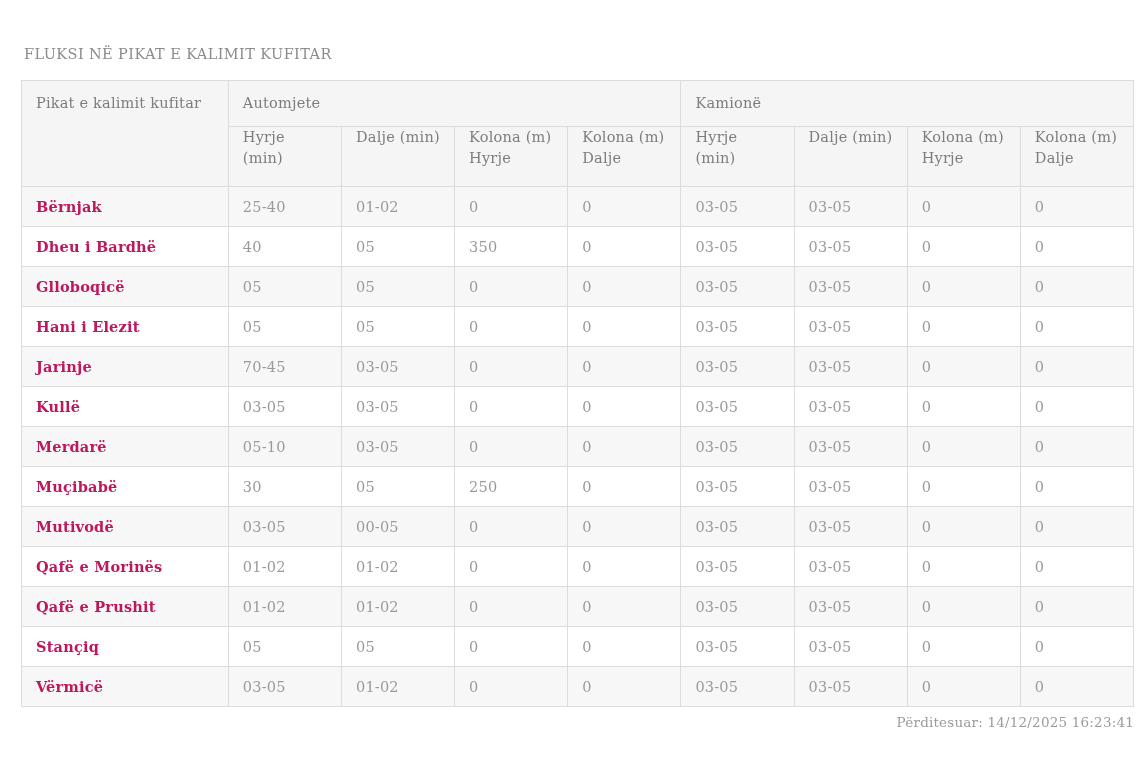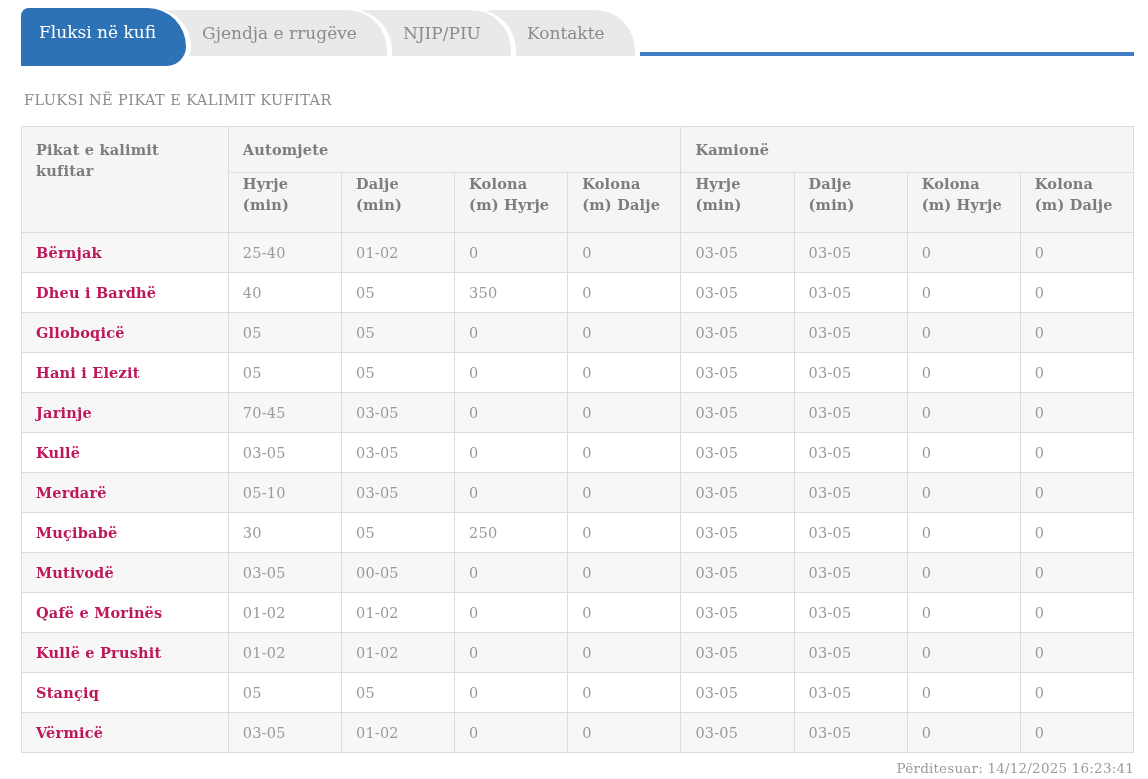--- a/index.html
+++ b/index.html
@@ -71,21 +71,21 @@
   table.flux col.c-name  { width: 18.6%; }
   table.flux col.c-val   { width: 10.175%; }
   table.flux th, table.flux td {
     border: 1px solid #dcdcdc;
     text-align: left;
     font-weight: normal;
   }
   table.flux thead th {
     background: #f5f5f5;
     color: #7d7d7d;
-    font-weight: bold;
+    font-weight: normal;
     vertical-align: top;
     padding: 12px 14px;
     line-height: 1.45;
   }
   table.flux thead tr.subhead th { padding: 0 14px; height: 60px; }
   table.flux thead th.corner { vertical-align: top; }
   table.flux tbody th {
     color: #be185d;
     font-weight: bold;
     padding: 10px 14px;
@@ -108,26 +108,20 @@
     font-size: 13.5px;
     color: #9b9b9b;
     letter-spacing: 0.2px;
   }
 </style>
 </head>
 <body>
 
 <div class="page">
 
-  <div class="tabbar">
-    <div class="tab active">Fluksi në kufi</div>
-    <div class="tab">Gjendja e rrugëve</div>
-    <div class="tab">NJIP/PIU</div>
-    <div class="tab">Kontakte</div>
-  </div>
 
   <h2 class="section-title">FLUKSI NË PIKAT E KALIMIT KUFITAR</h2>
 
   <table class="flux">
     <colgroup>
       <col class="c-name">
       <col class="c-val">
         <col class="c-val">
         <col class="c-val">
         <col class="c-val">
@@ -258,21 +252,21 @@
           <td>01-02</td>
           <td>01-02</td>
           <td>0</td>
           <td>0</td>
           <td>03-05</td>
           <td>03-05</td>
           <td>0</td>
           <td>0</td>
         </tr>
         <tr class="odd">
-          <th>Kullë e Prushit</th>
+          <th>Qafë e Prushit</th>
           <td>01-02</td>
           <td>01-02</td>
           <td>0</td>
           <td>0</td>
           <td>03-05</td>
           <td>03-05</td>
           <td>0</td>
           <td>0</td>
         </tr>
         <tr class="even">

